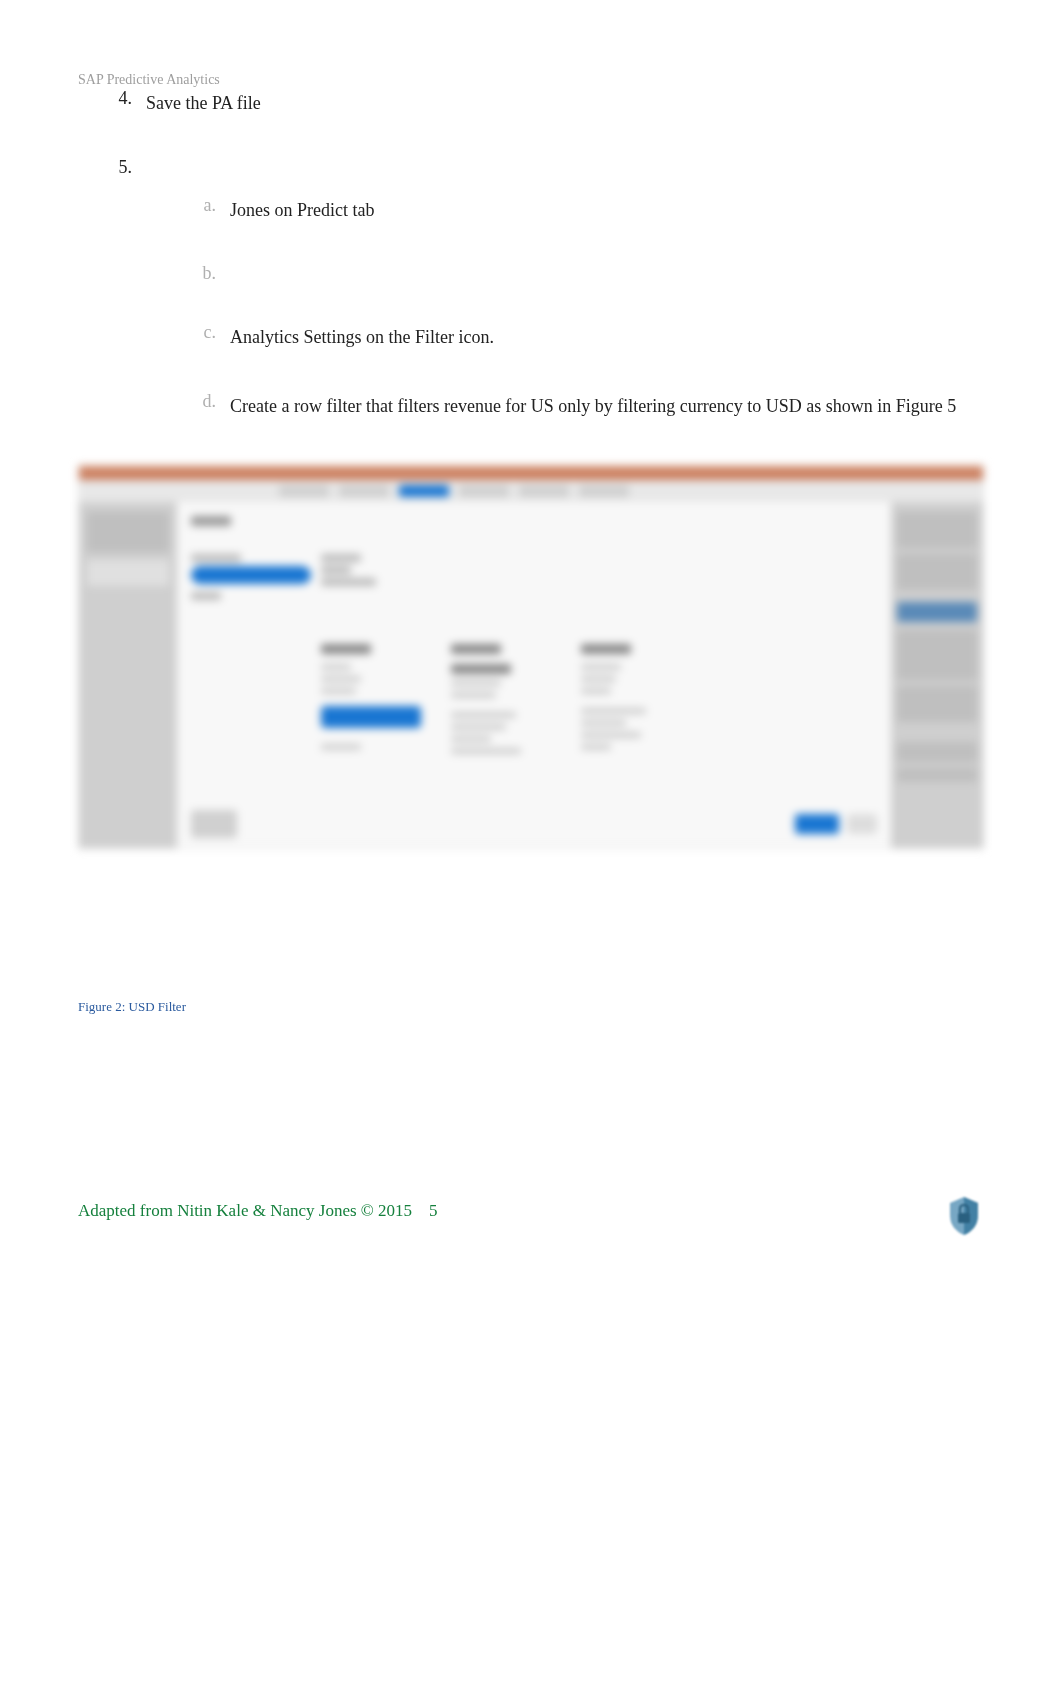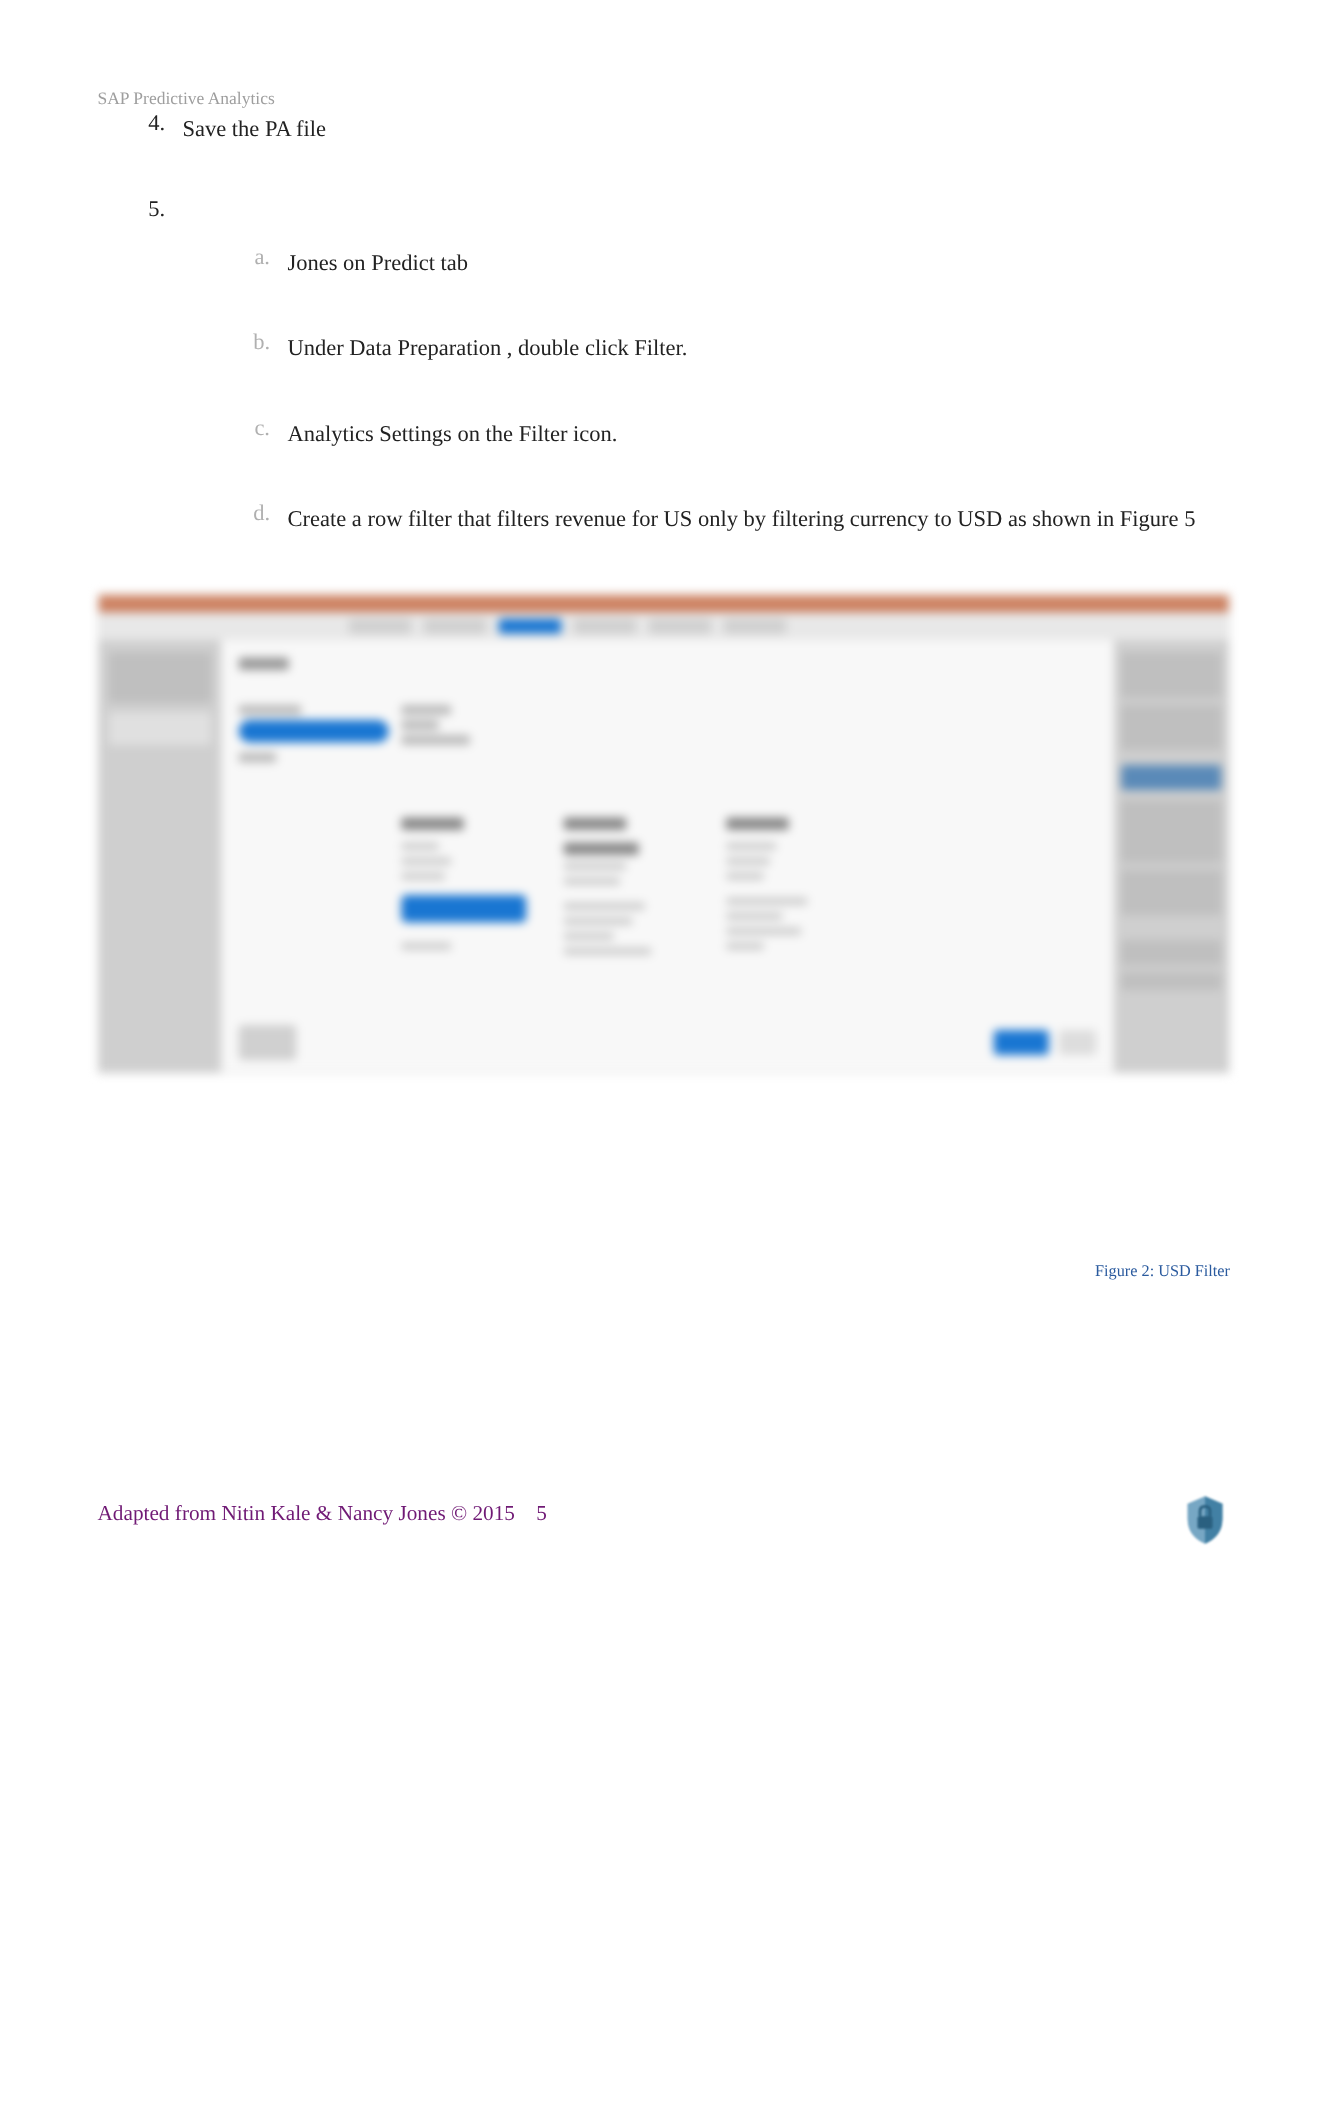--- a/index.html
+++ b/index.html
@@ -207,36 +207,36 @@
       background: #1976d2;
       border-radius: 3px;
     }
     .ss-footer-btn2 {
       width: 30px;
       height: 20px;
       background: #ddd;
       border-radius: 3px;
     }
     .figure-caption {
-      text-align: right;
+      text-align: left;
       font-size: 13px;
       color: #2a5a9e;
       margin-top: 150px;
       font-family: Georgia, serif;
     }
     .footer {
       position: absolute;
       left: 78px;
       right: 78px;
       bottom: 480px;
       padding-top: 14px;
     }
     .footer-text {
       font-size: 17px;
-      color: #701a75;
+      color: #15803d;
       font-family: Georgia, serif;
     }
     .footer-icon {
       position: absolute;
       right: 0;
       top: 8px;
       width: 40px;
       height: 42px;
     }
     .footer-icon svg {
@@ -275,21 +275,20 @@
 
         <div class="sub-list">
 
           <div class="sub-item">
             <div class="sub-letter">a.</div>
             <div class="sub-text">Jones on Predict tab</div>
           </div>
 
           <div class="sub-item">
             <div class="sub-letter">b.</div>
-            <div class="sub-text">Under Data Preparation , double click Filter.</div>
           </div>
 
           <div class="sub-item">
             <div class="sub-letter">c.</div>
             <div class="sub-text">Analytics Settings on the Filter icon.</div>
           </div>
 
           <div class="sub-item">
             <div class="sub-letter">d.</div>
             <div class="sub-text">Create a row filter that filters revenue for US only by filtering currency to USD as shown in Figure 5</div>

